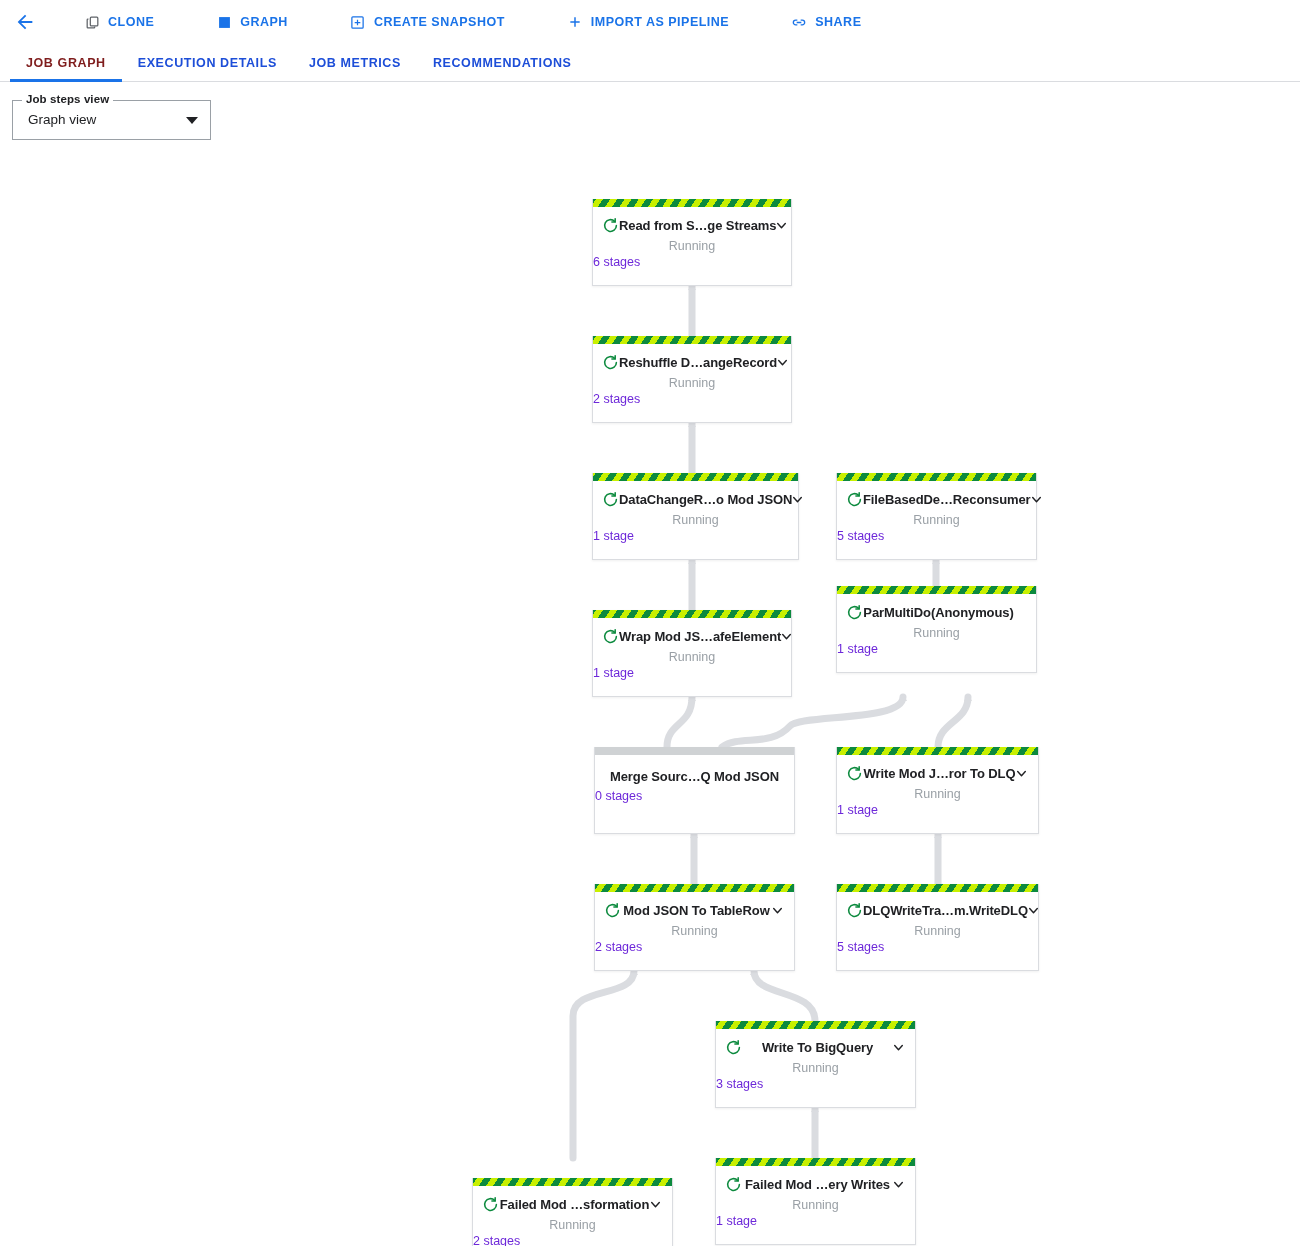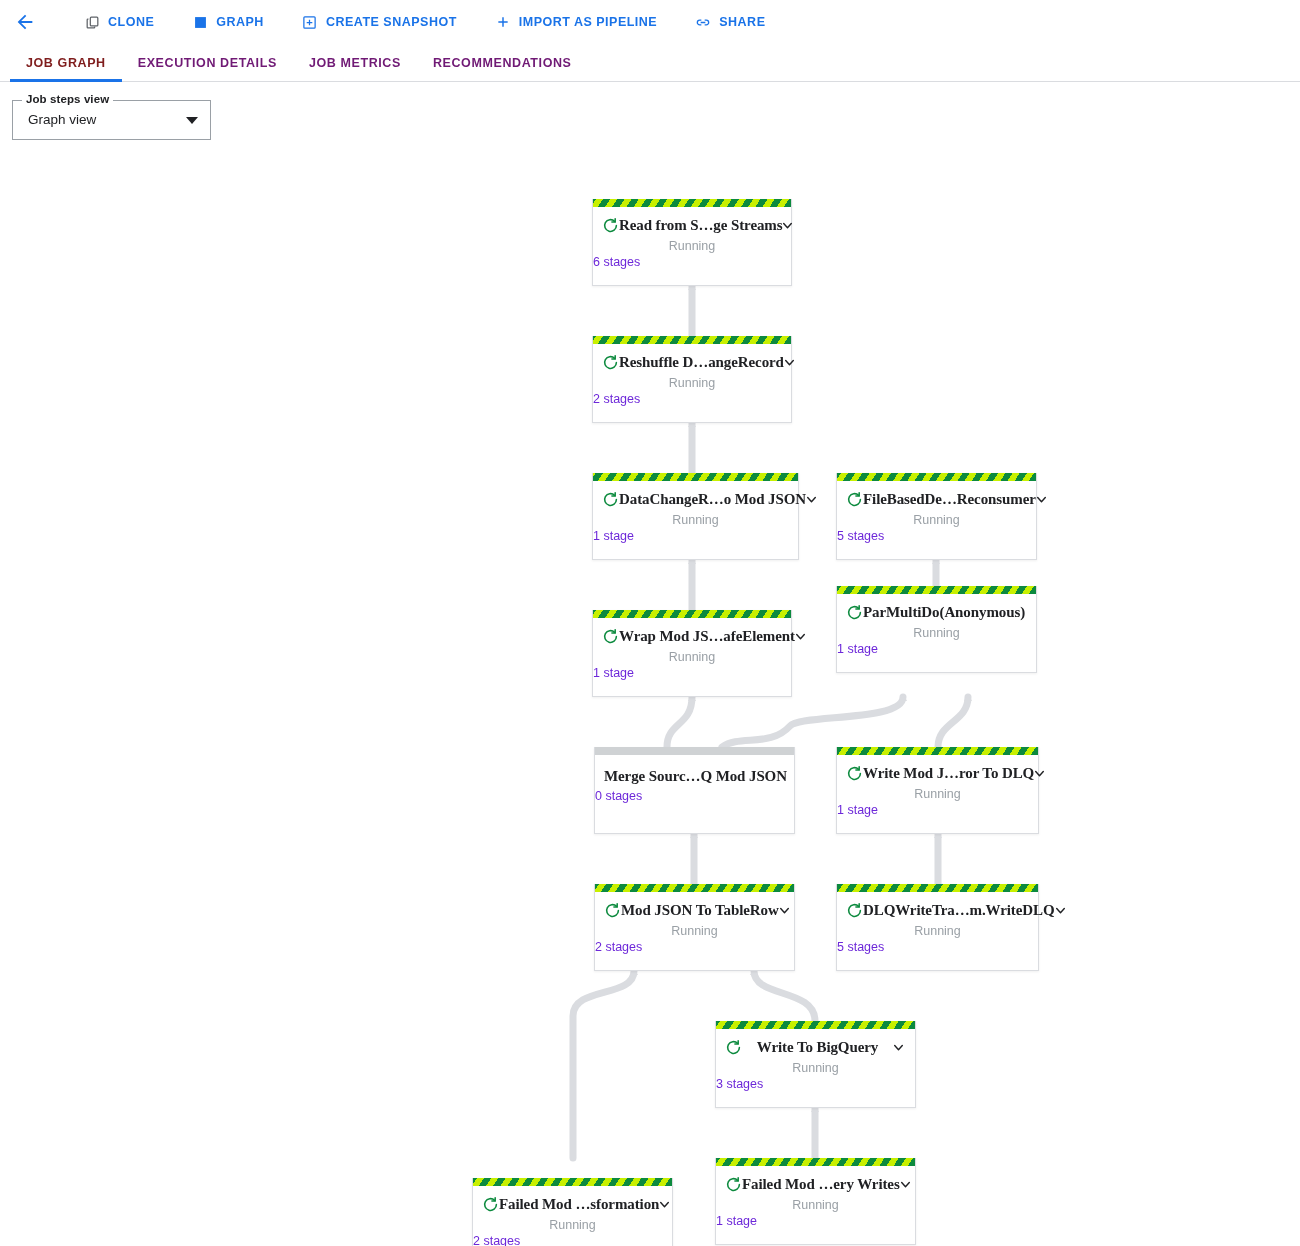--- a/index.html
+++ b/index.html
@@ -40,20 +40,21 @@
   .job-title {
     font-size: 19px;
     color: #202124;
     margin-left: 10px;
     white-space: nowrap;
     letter-spacing: .1px;
   }
   .toolbar {
     display: flex;
     margin-left: 32px;
+    gap: 24px;
   }
   .tb-btn {
     display: flex;
     align-items: center;
     gap: 8px;
     color: #1a73e8;
     font-size: 12.5px;
     font-weight: bold;
     letter-spacing: .5px;
     padding: 6px 10px;
@@ -83,21 +84,21 @@
     padding-left: 10px;
     background: #fff;
   }
   .tab {
     display: flex;
     align-items: center;
     padding: 0 16px;
     font-size: 12.5px;
     font-weight: bold;
     letter-spacing: .6px;
-    color: #701a75;
+    color: #1d4ed8;
     cursor: pointer;
     position: relative;
     white-space: nowrap;
   }
   .tab.active { color: #7f1d1d; }
   .tab.active::after {
     content: "";
     position: absolute;
     left: 0; right: 0; bottom: -1px;
     height: 3px;
@@ -190,27 +191,26 @@
     width: 17px;
     height: 17px;
     flex: 0 0 auto;
     display: inline-flex;
     align-items: center;
     justify-content: center;
   }
   .node-title {
     flex: 1 1 auto;
     text-align: center;
-    font-size: 15px;
+    font-size: 13px;
     font-weight: bold;
     color: #202124;
     white-space: nowrap;
     overflow: visible;
     letter-spacing: -.1px;
-    font-family: Liberation Serif, serif;
   }
   .chev {
     width: 15px;
     flex: 0 0 auto;
     display: inline-flex;
     align-items: center;
     justify-content: center;
     margin-left: -2px;
   }
   .node-status {

